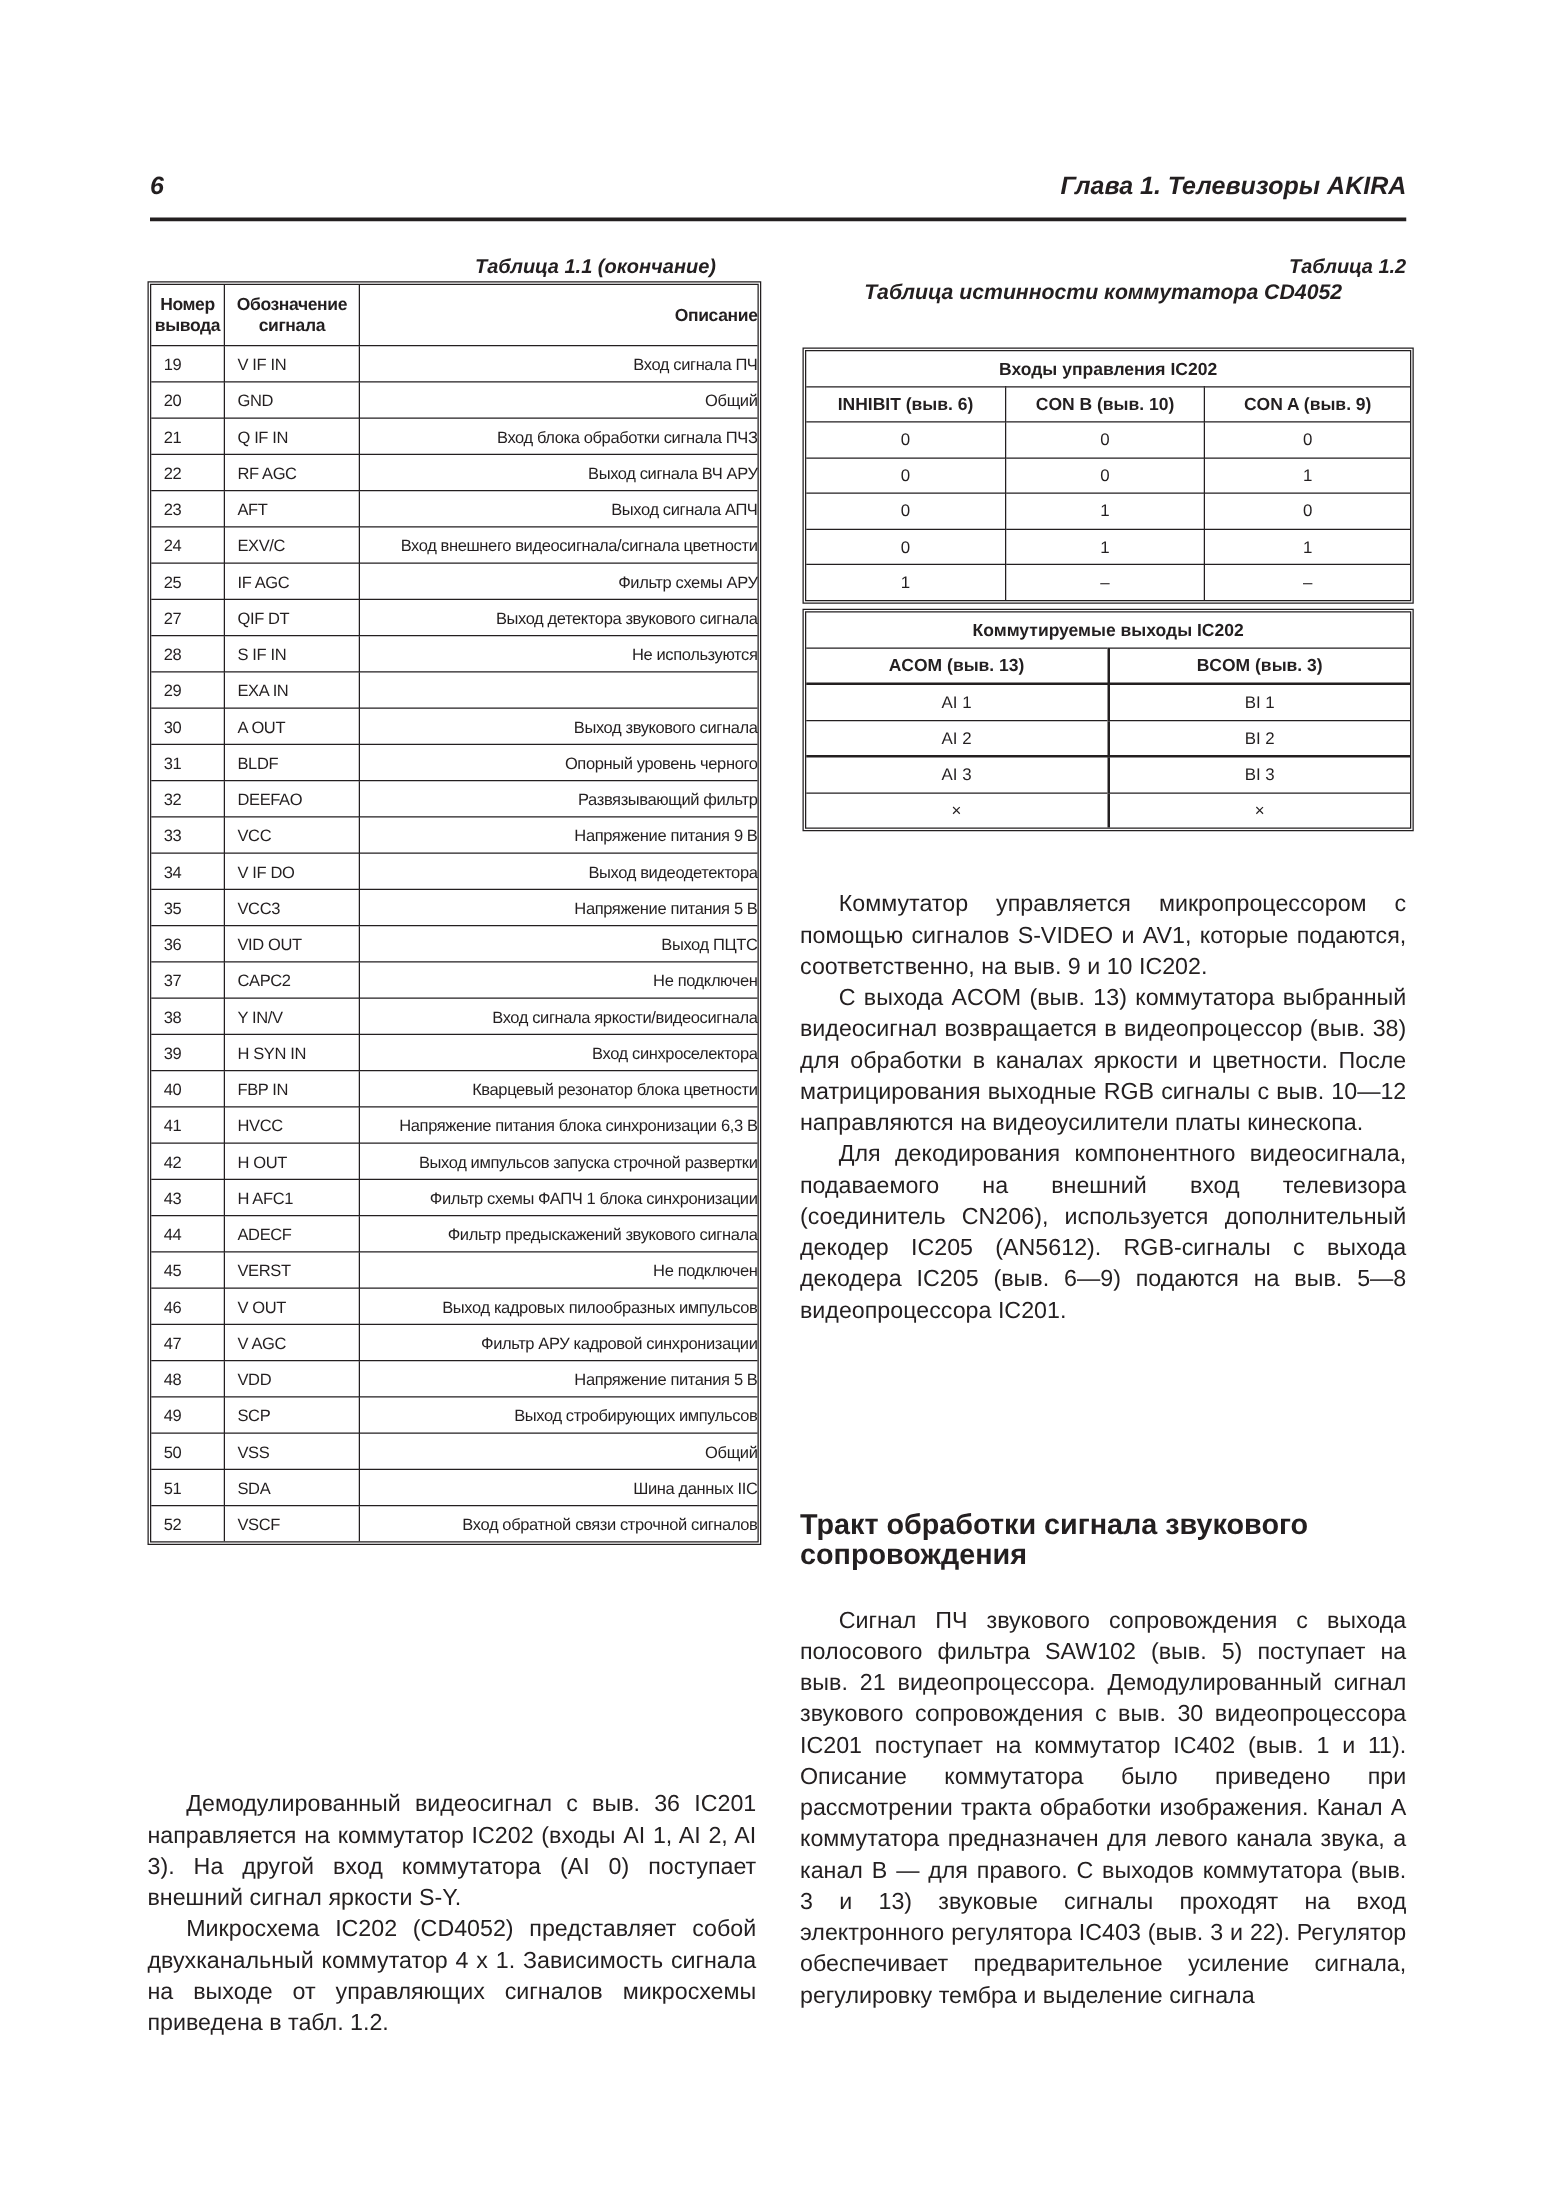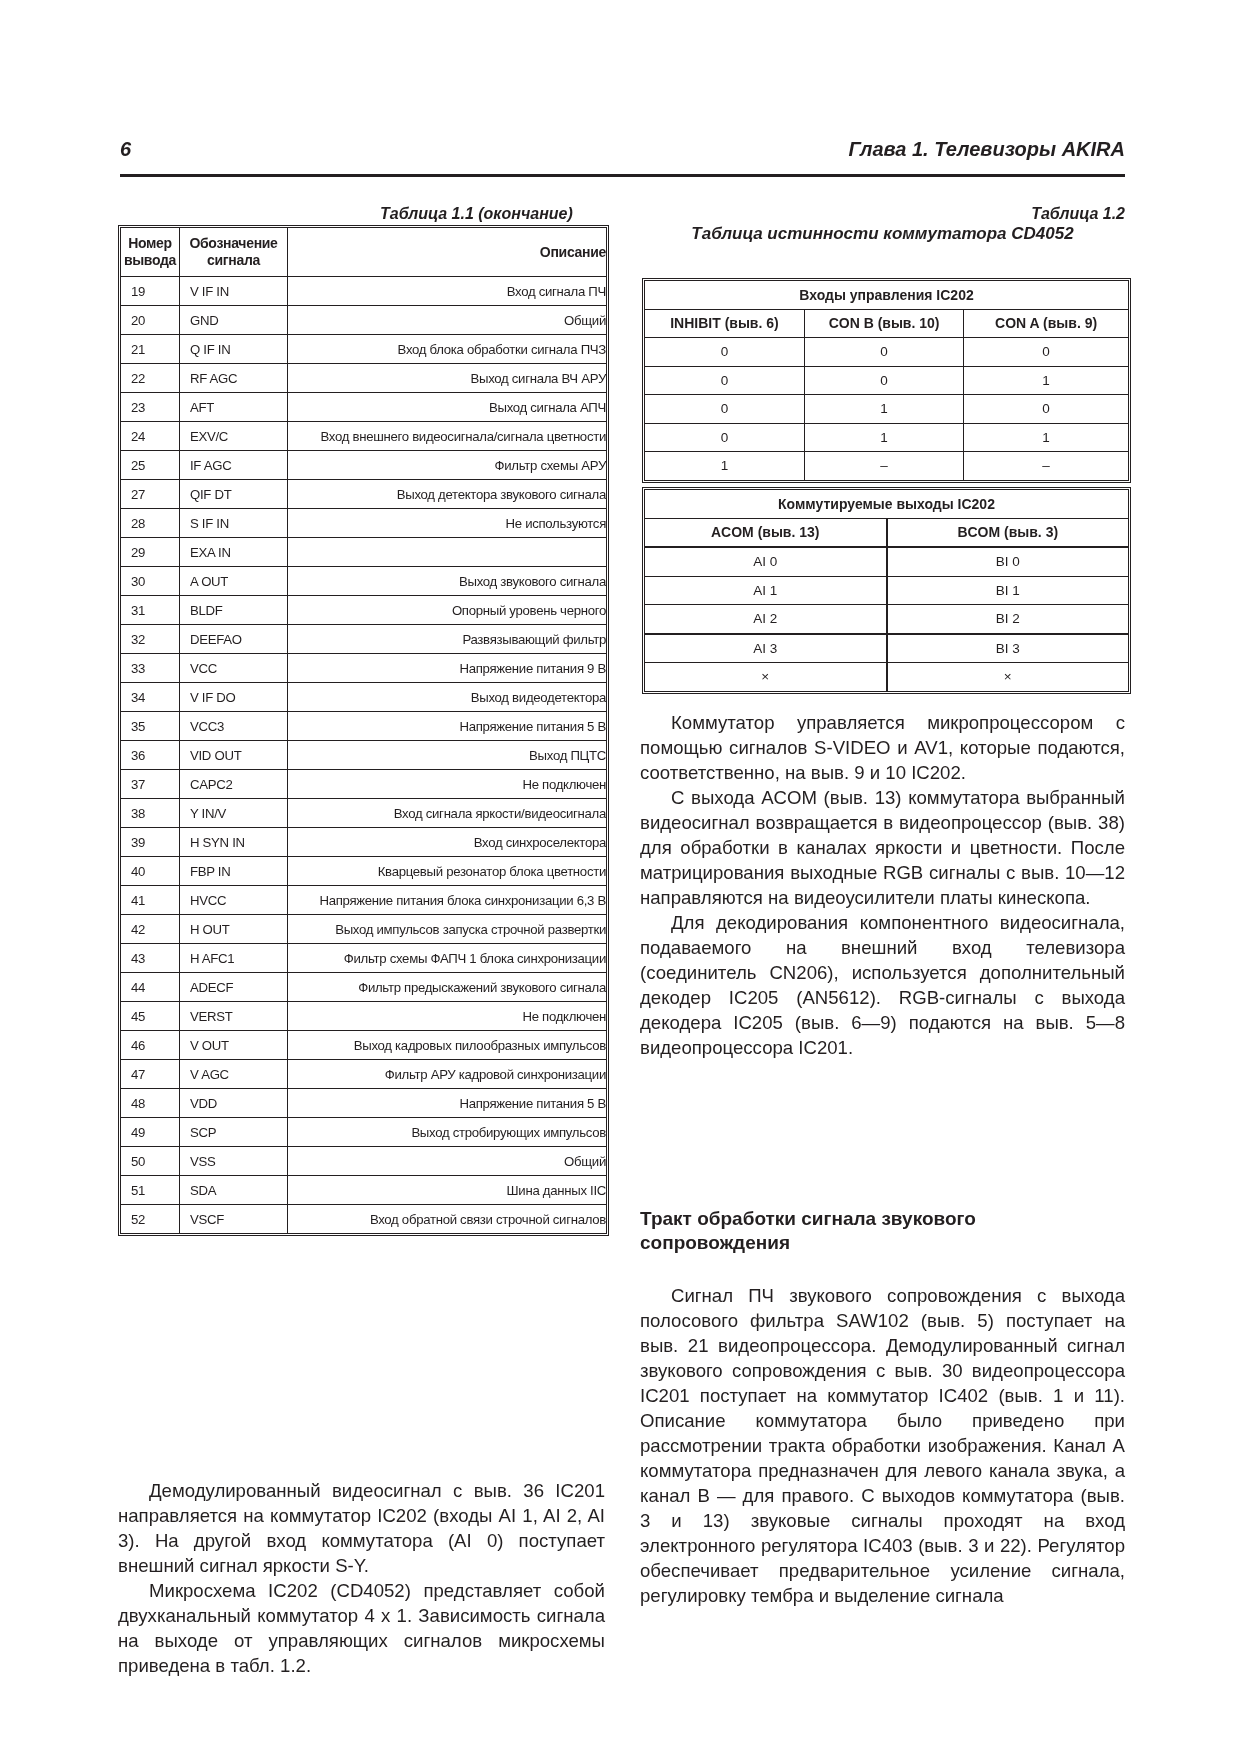--- a/index.html
+++ b/index.html
@@ -34,23 +34,23 @@
   .t12 tr:first-child th { border-top: none; }
   .t12 td:first-child, .t12 th:first-child { border-left: none; }
   .t12 td:last-child, .t12 th:last-child { border-right: none; }
   .t12 tr:last-child td { border-bottom: none; }
   .t12b td.mid, .t12b th.mid { border-right: 2px solid #231f20; }
   .t12b tr.thick td, .t12b tr.thick th { border-bottom: 2px solid #231f20; }
 
   
   .para { position: absolute; font-size: 18.6px; line-height: 25px; text-align: justify; text-align-last: left; hyphens: manual; }
   .para p { margin: 0; text-indent: 31px; }
-  .col-l { left: 118px; width: 487px; margin-top: 48px; }
+  .col-l { left: 118px; width: 487px; }
   .col-r { left: 640px; width: 485px; }
-  .h2 { position: absolute; left: 640px; top: 1207px; width: 485px; font-size: 19px; font-weight: bold; line-height: 24px; color: #231f20; }
+  .h2 { position: absolute; left: 640px; top: 1207px; width: 485px; font-size: 23px; font-weight: bold; line-height: 24px; color: #231f20; }
 </style>
 </head>
 <body>
 
 <div class="run-head">
   <span class="page-num">6</span>
   <span class="chapter">Глава 1. Телевизоры AKIRA</span>
 </div>
 <div class="head-rule"></div>
 
@@ -285,24 +285,20 @@
       <tr>
         <th colspan="2">Коммутируемые выходы IC202</th>
       </tr>
       <tr class="thick">
         <th class="mid" style="width:50%">ACOM (выв. 13)</th>
         <th>BCOM (выв. 3)</th>
       </tr>
     </thead>
     <tbody id="t12b-body">
         <tr>
-          <td class="mid">AI 0</td>
-          <td>BI 0</td>
-        </tr>
-        <tr>
           <td class="mid">AI 1</td>
           <td>BI 1</td>
         </tr>
         <tr class="thick">
           <td class="mid">AI 2</td>
           <td>BI 2</td>
         </tr>
         <tr>
           <td class="mid">AI 3</td>
           <td>BI 3</td>

